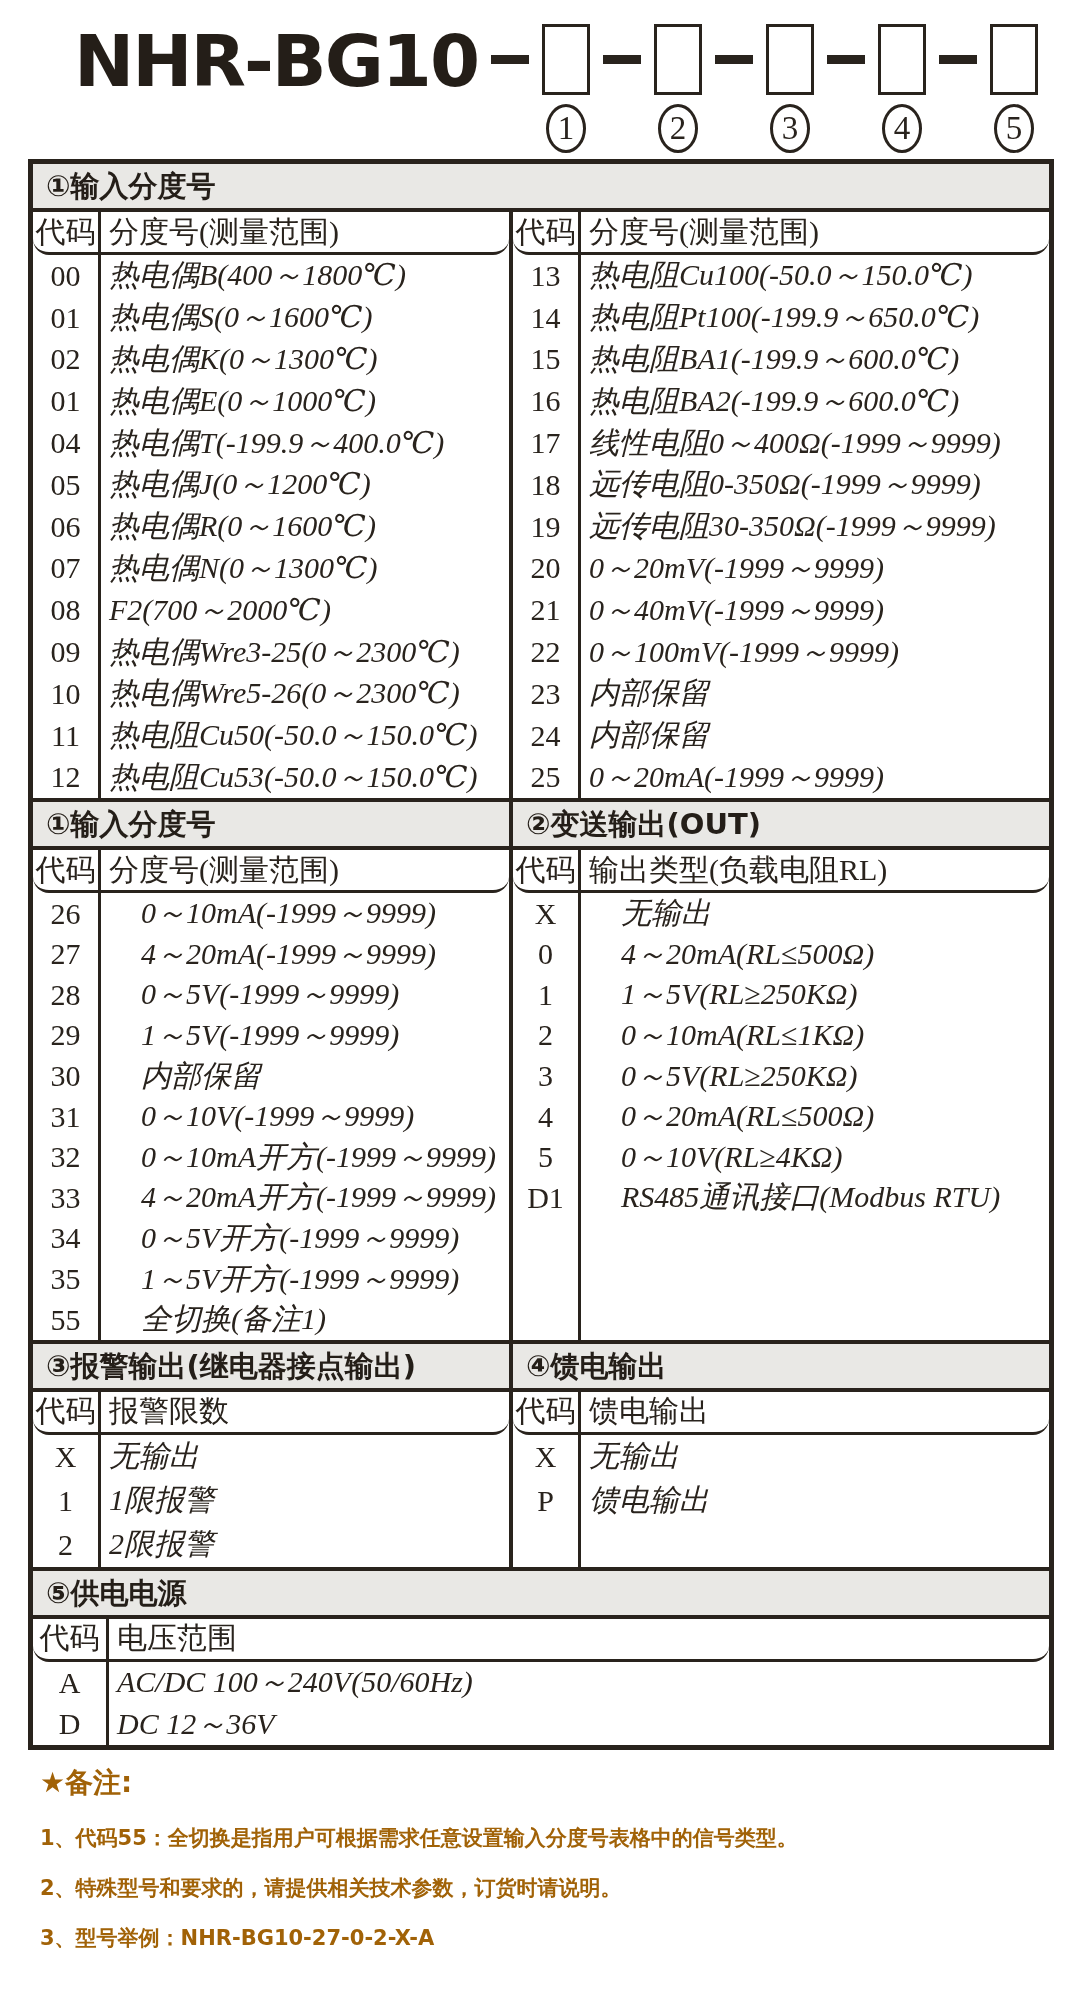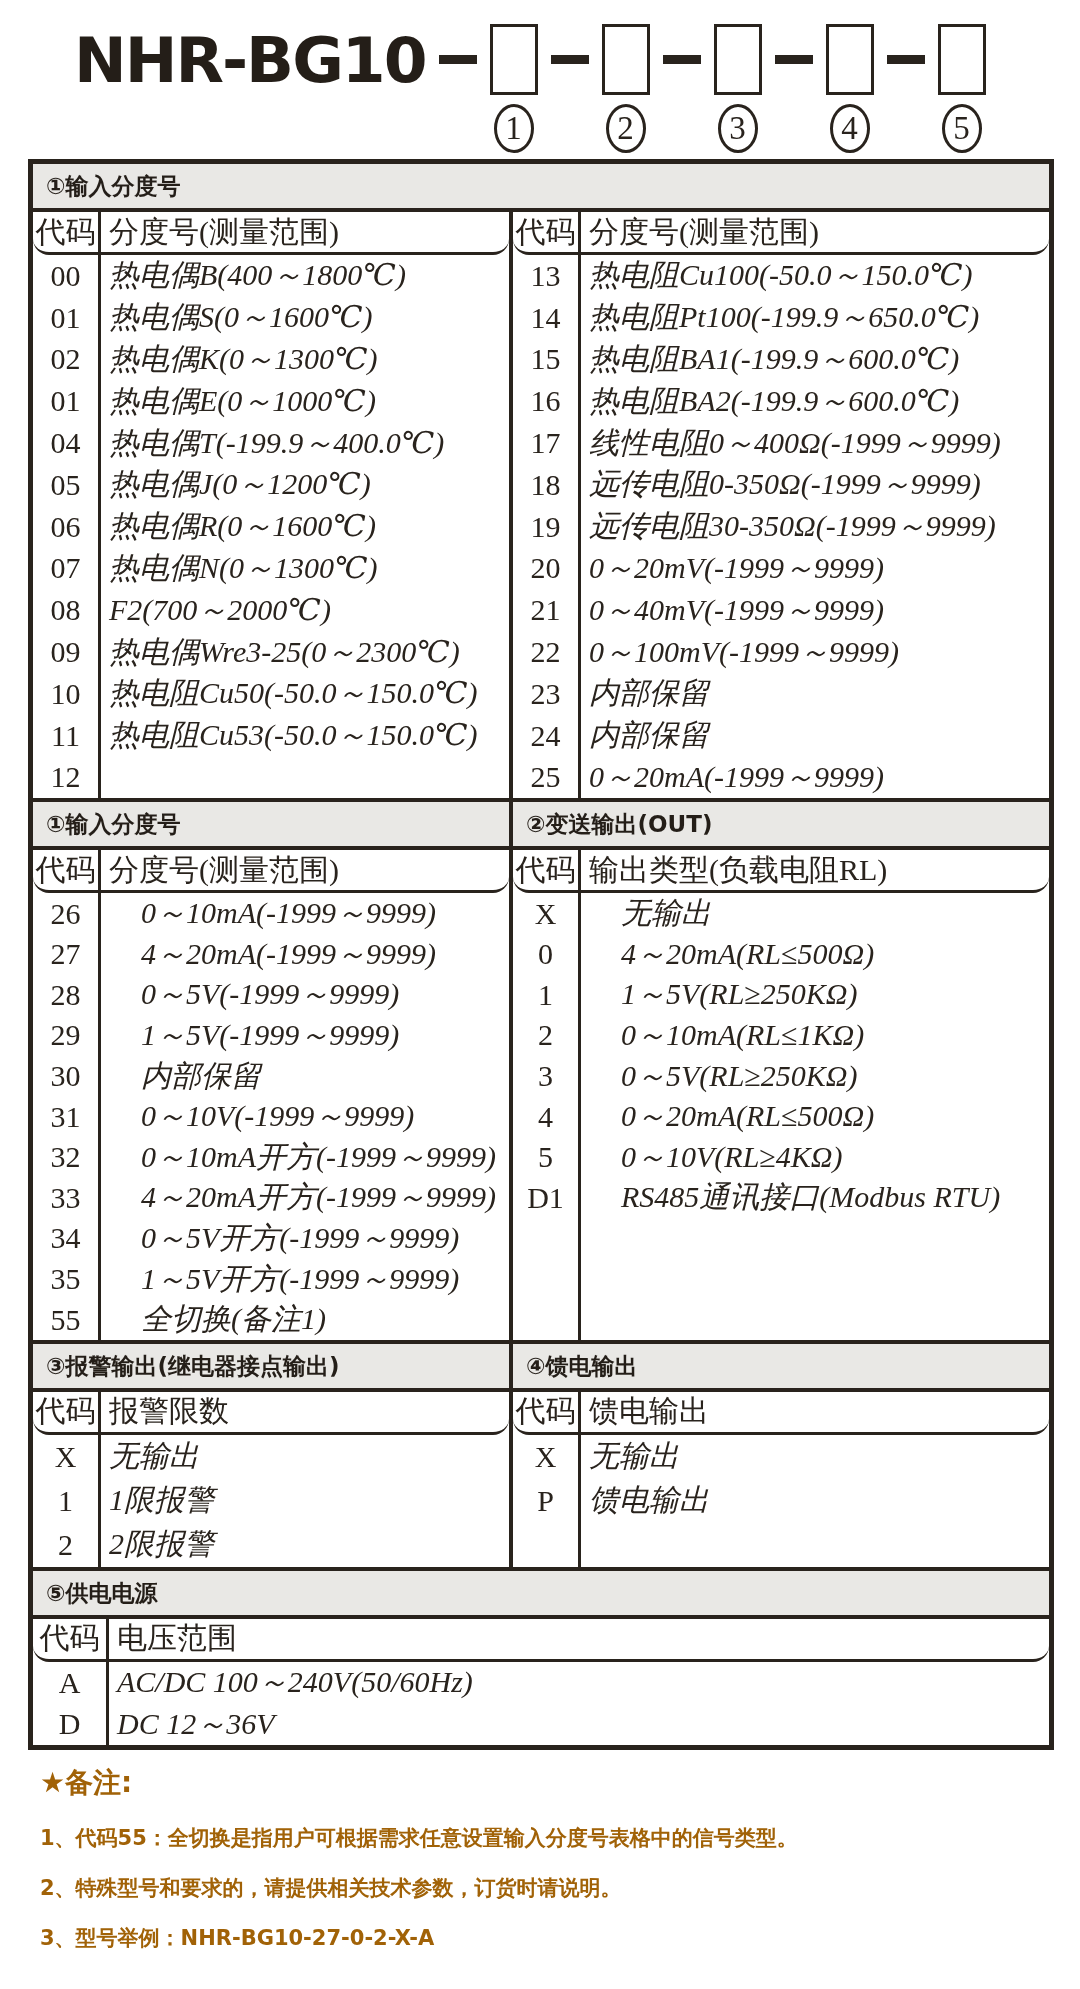--- a/index.html
+++ b/index.html
@@ -7,41 +7,41 @@
   body {
     width: 1080px; height: 1989px; overflow: hidden;
     font-family: "Liberation Serif", "DejaVu Serif", serif;
     color: #29231d;
   }
 
   
   .model-line { display: flex; align-items: flex-start; margin: 24px 0 0 74px; }
   .model-title {
     font-family: "DejaVu Sans", "Liberation Sans", sans-serif;
-    font-weight: bold; font-size: 63px; line-height: 74px; letter-spacing: -2px;
+    font-weight: bold; font-size: 72px; line-height: 74px; letter-spacing: -2px;
     color: #241e18;
   }
   .model-seg { display: flex; align-items: flex-start; }
   .dash { width: 38px; height: 9px; background: #29231d; margin: 31px 13px 0 13px; }
   .box-col { display: flex; flex-direction: column; align-items: center; }
   .code-box { width: 48px; height: 71px; border: 3px solid #29231d; background: #fff; }
   .pos-circle {
     margin-top: 9px; width: 40px; height: 49px;
     border: 3px solid #29231d; border-radius: 50%;
     display: flex; align-items: center; justify-content: center;
     font-size: 33px; font-family: "Liberation Serif", "DejaVu Serif", serif;
   }
 
   
   .order-table { margin: 6px 0 0 28px; width: 1026px; border: 5px solid #29231d; background: #fff; }
   .band-row { display: flex; border-bottom: 4px solid #29231d; }
   .band {
     background: #e9e8e5; color: #241e18;
     font-family: "DejaVu Sans", "Liberation Sans", sans-serif; font-weight: bold;
-    font-size: 23px; height: 44px; line-height: 44px; padding-left: 13px;
+    font-size: 29px; height: 44px; line-height: 44px; padding-left: 13px;
     white-space: nowrap; overflow: hidden; flex: 1;
   }
   .band.lhalf { width: 480px; flex: none; border-right: 4px solid #29231d; }
 
   .twocol { display: flex; border-bottom: 4px solid #29231d; }
   .half { display: flex; flex-direction: column; }
   .half.lhalf { width: 480px; border-right: 4px solid #29231d; }
   .half.rhalf { flex: 1; }
 
   .colhead { display: flex; height: 43px; border-bottom: 3px solid #29231d; font-size: 30px; border-radius: 16px; }
@@ -154,20 +154,21 @@
         <div class="cell">热电偶B(400～1800℃)</div>
             <div class="cell">热电偶S(0～1600℃)</div>
             <div class="cell">热电偶K(0～1300℃)</div>
             <div class="cell">热电偶E(0～1000℃)</div>
             <div class="cell">热电偶T(-199.9～400.0℃)</div>
             <div class="cell">热电偶J(0～1200℃)</div>
             <div class="cell">热电偶R(0～1600℃)</div>
             <div class="cell">热电偶N(0～1300℃)</div>
             <div class="cell">F2(700～2000℃)</div>
             <div class="cell">热电偶Wre3-25(0～2300℃)</div>
+            <div class="cell">热电偶Wre5-26(0～2300℃)</div>
             <div class="cell">热电阻Cu50(-50.0～150.0℃)</div>
             <div class="cell">热电阻Cu53(-50.0～150.0℃)</div>
           </div>
       </div>
     </div>
     <div class="half rhalf">
       <div class="colhead">
         <div class="code-h">代码</div>
         <div class="desc-h">分度号(测量范围)</div>
       </div>

